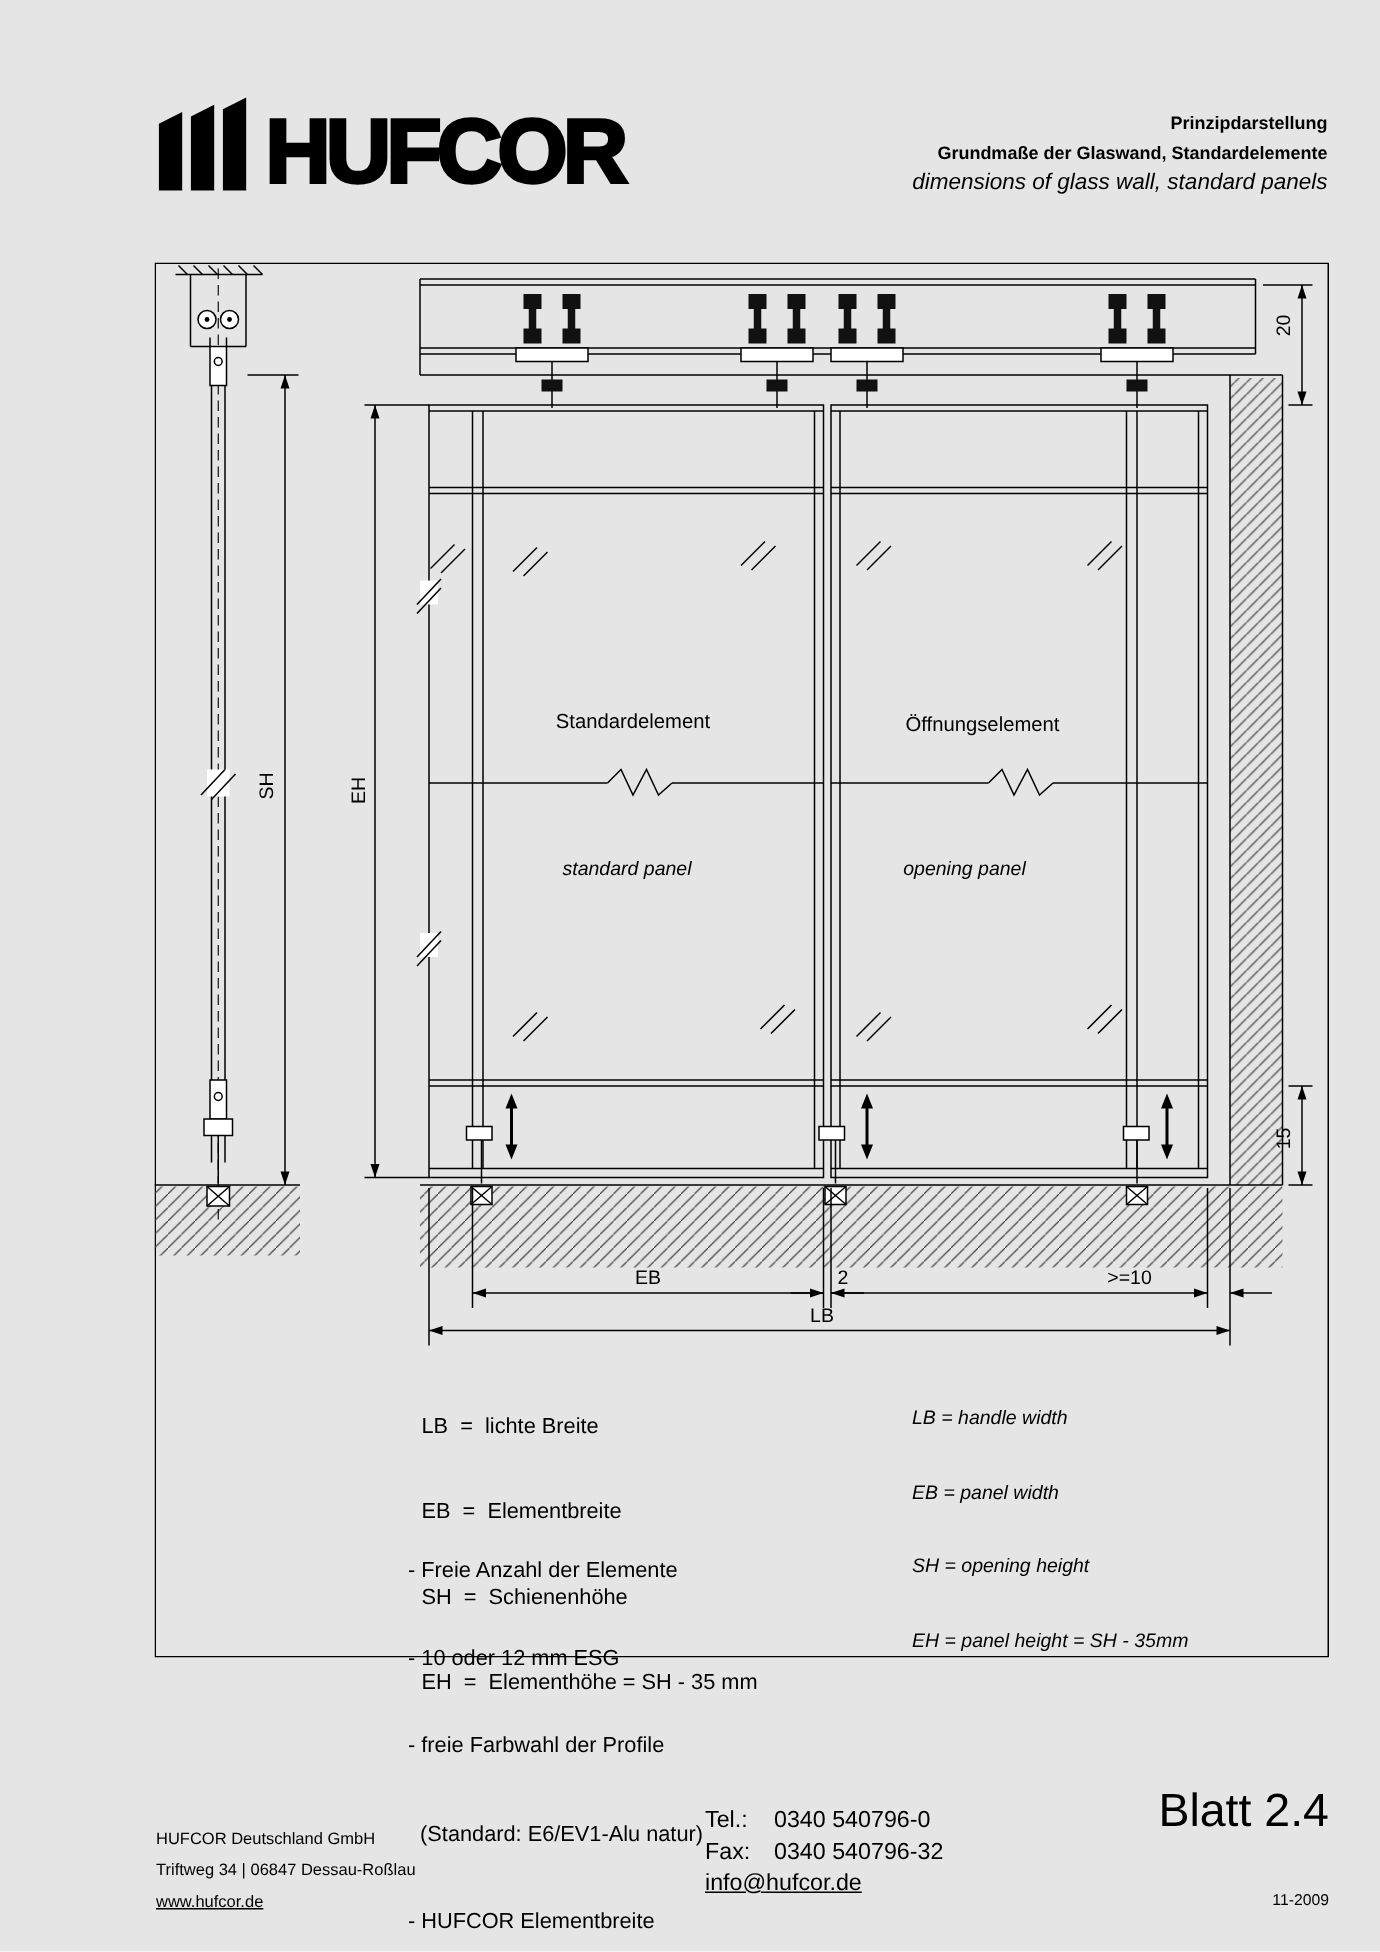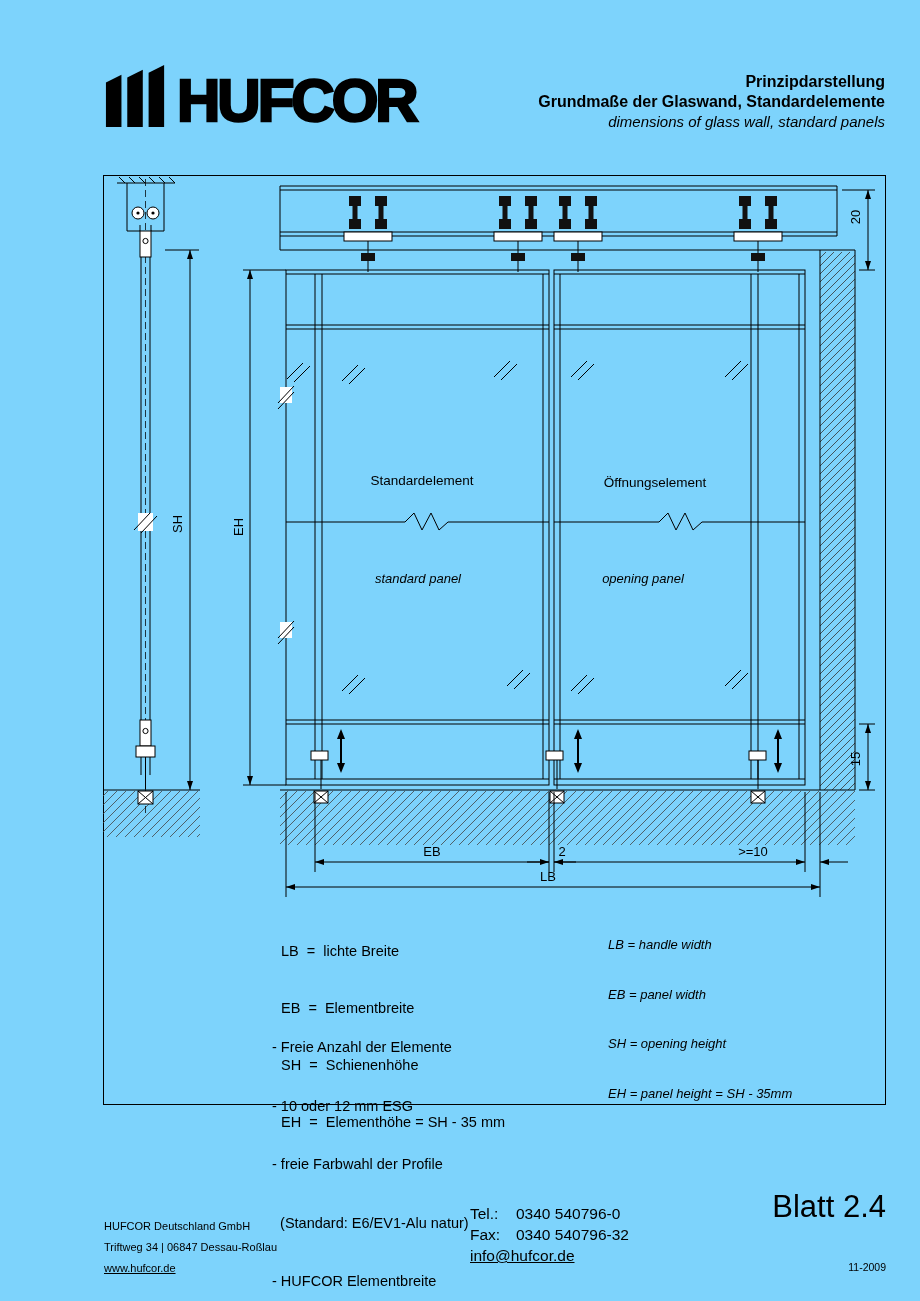--- a/index.html
+++ b/index.html
@@ -1,24 +1,24 @@
 <!DOCTYPE html>
 <html><head>
 <meta charset="utf-8">
 <style>
   html,body{margin:0;padding:0;background:#fff;}
-  .page{position:relative;width:920px;height:1301px;background:#7dd3fc;overflow:hidden;
+  .page{position:relative;width:920px;height:1301px;background:#e5e5e5;overflow:hidden;
         font-family:"Liberation Sans",sans-serif;color:#000;}
   
   .logo{position:absolute;left:104px;top:64px;display:flex;align-items:flex-end;gap:9px;}
   .logo-icon{width:64px;height:66px;display:block;}
   .logo-text{font-size:60px;font-weight:bold;letter-spacing:-3px;line-height:58px;
              -webkit-text-stroke:2.5px #000;}
   .title-block{position:absolute;right:35px;top:72px;text-align:right;line-height:20px;}
-  .title-block .t1,.title-block .t2{font-weight:bold;font-size:16px;}
+  .title-block .t1,.title-block .t2{font-weight:bold;font-size:12px;}
   .title-block .t3{font-style:italic;font-size:15px;}
   
   .frame{position:absolute;left:103px;top:175px;width:783px;height:710px;}
   .frame svg{position:absolute;left:0;top:0;}
   svg text{font-family:"Liberation Sans",sans-serif;font-size:13.5px;}
   svg text.it{font-style:italic;font-size:13px;}
   svg text.dim{font-size:13px;}
   
   .legend-de{position:absolute;left:178px;top:729px;font-size:14.5px;line-height:19px;white-space:pre;}
   .legend-en{position:absolute;left:505px;top:729px;font-size:13px;font-style:italic;line-height:16.5px;white-space:pre;}

